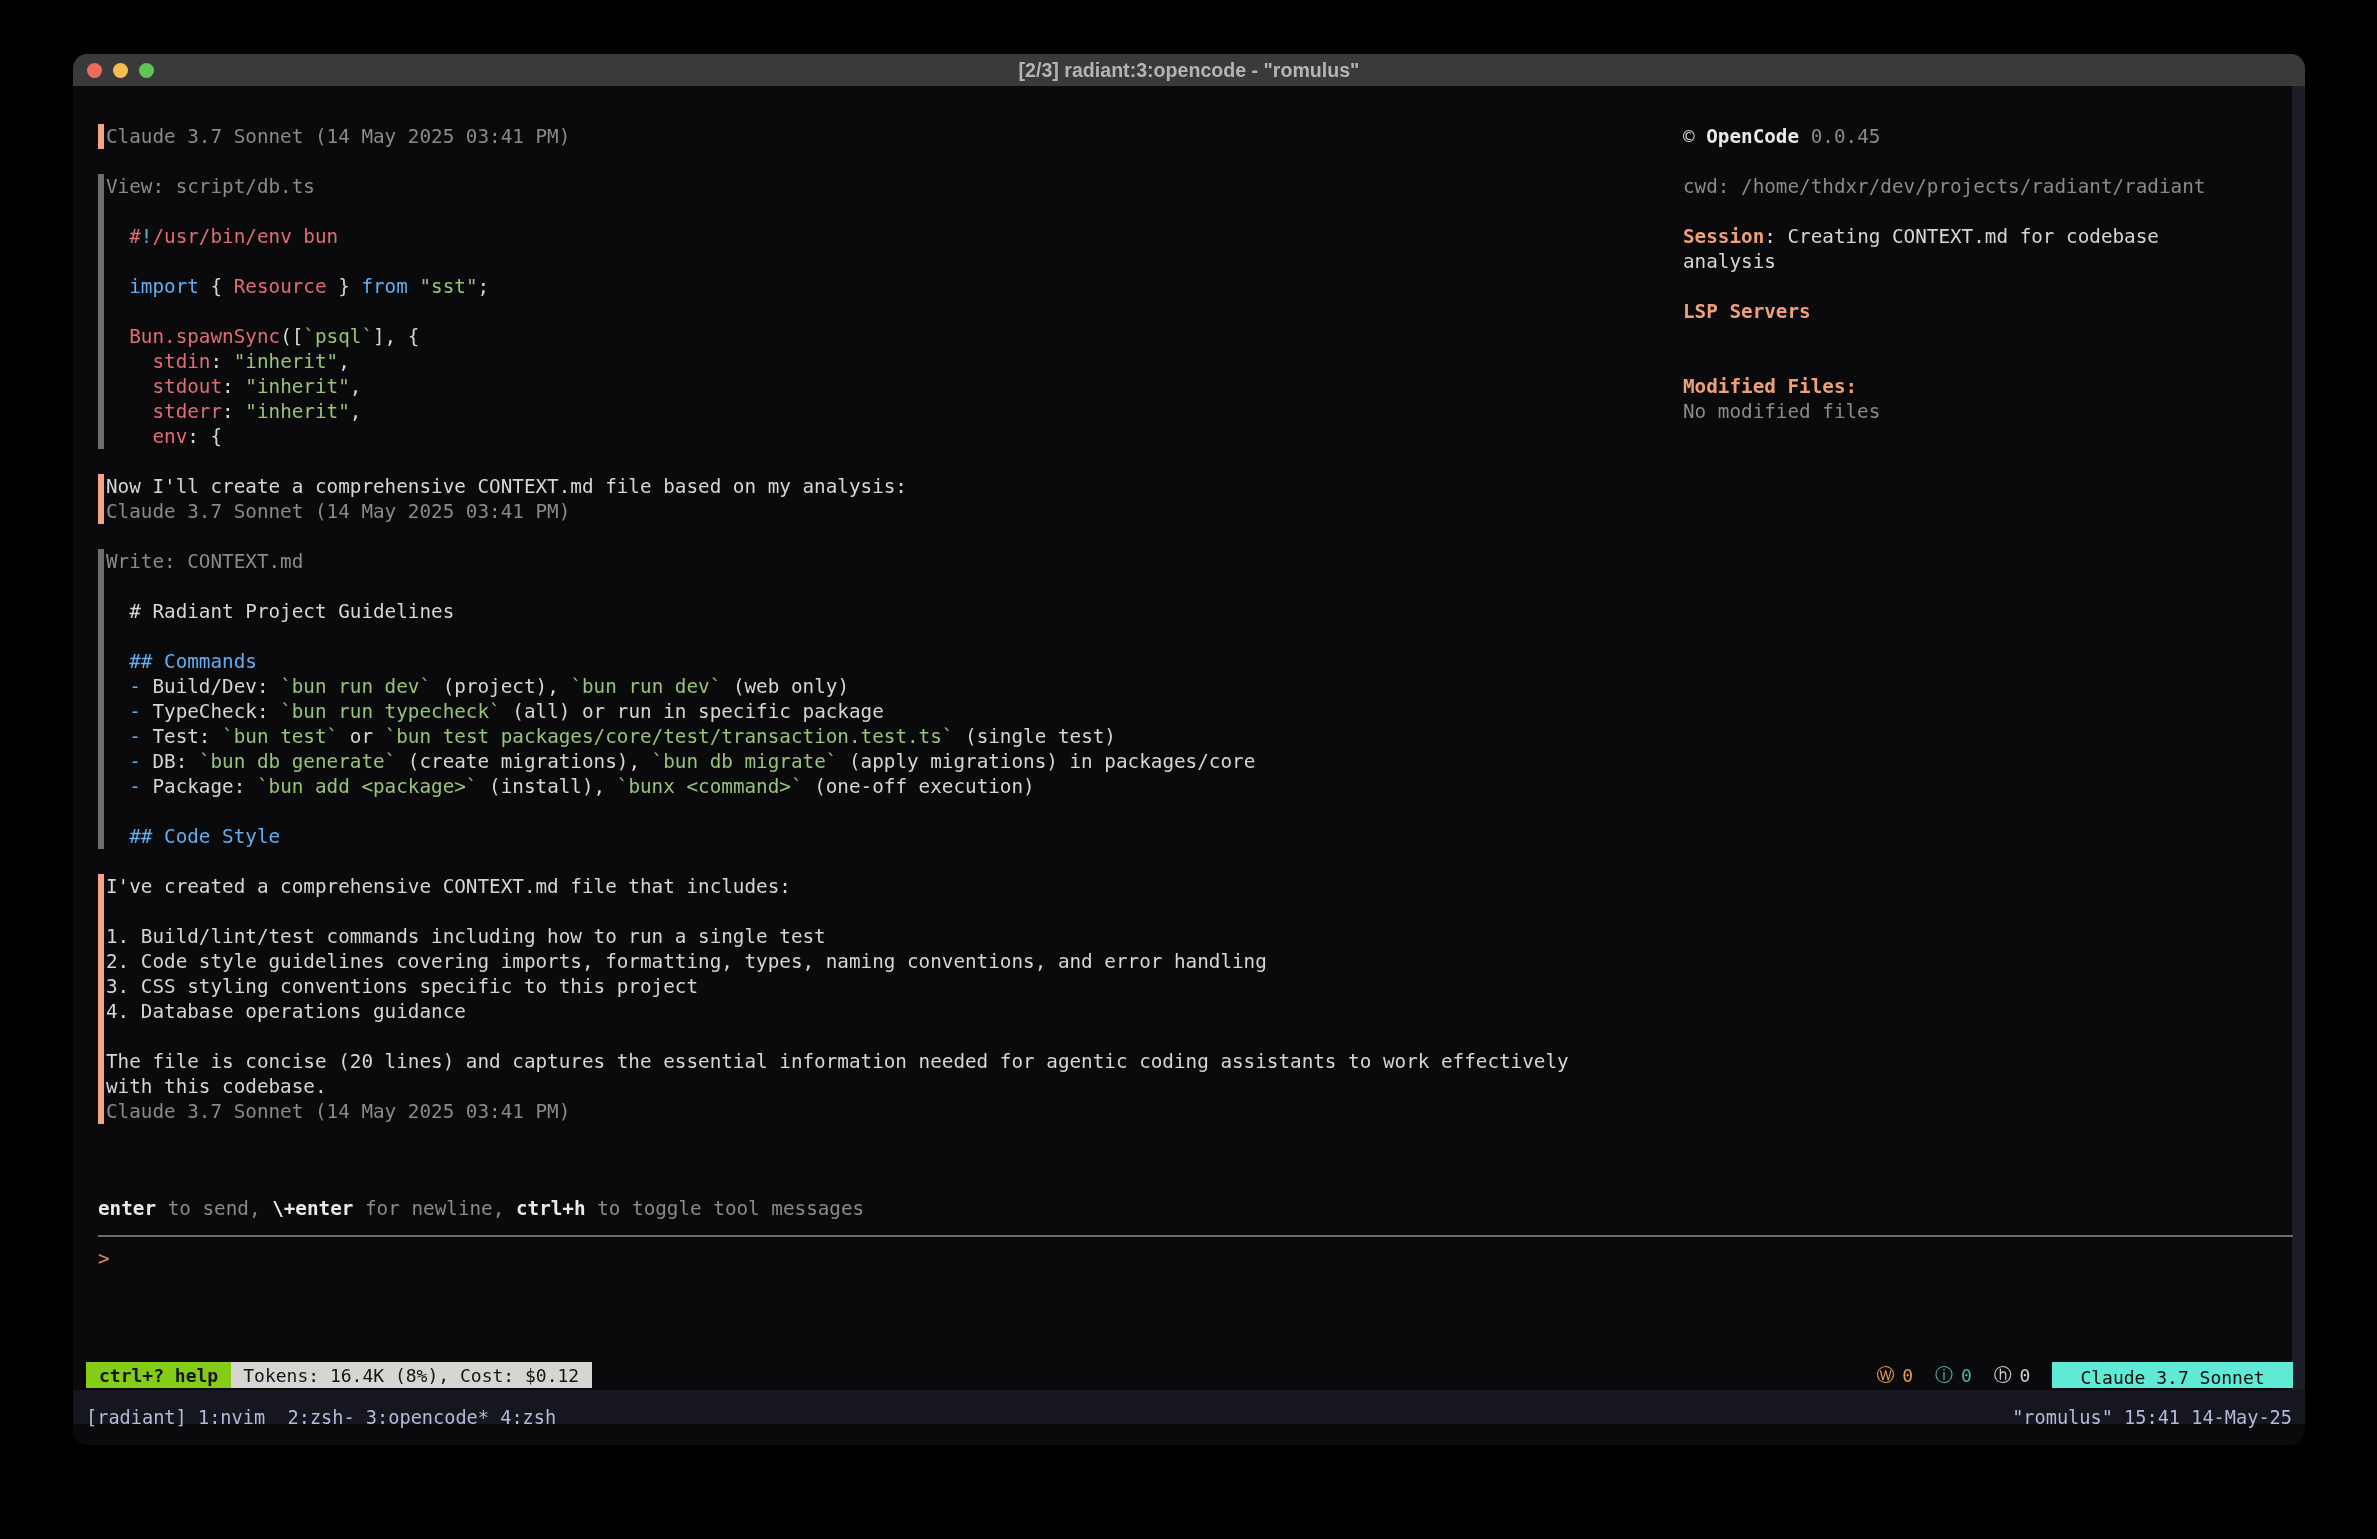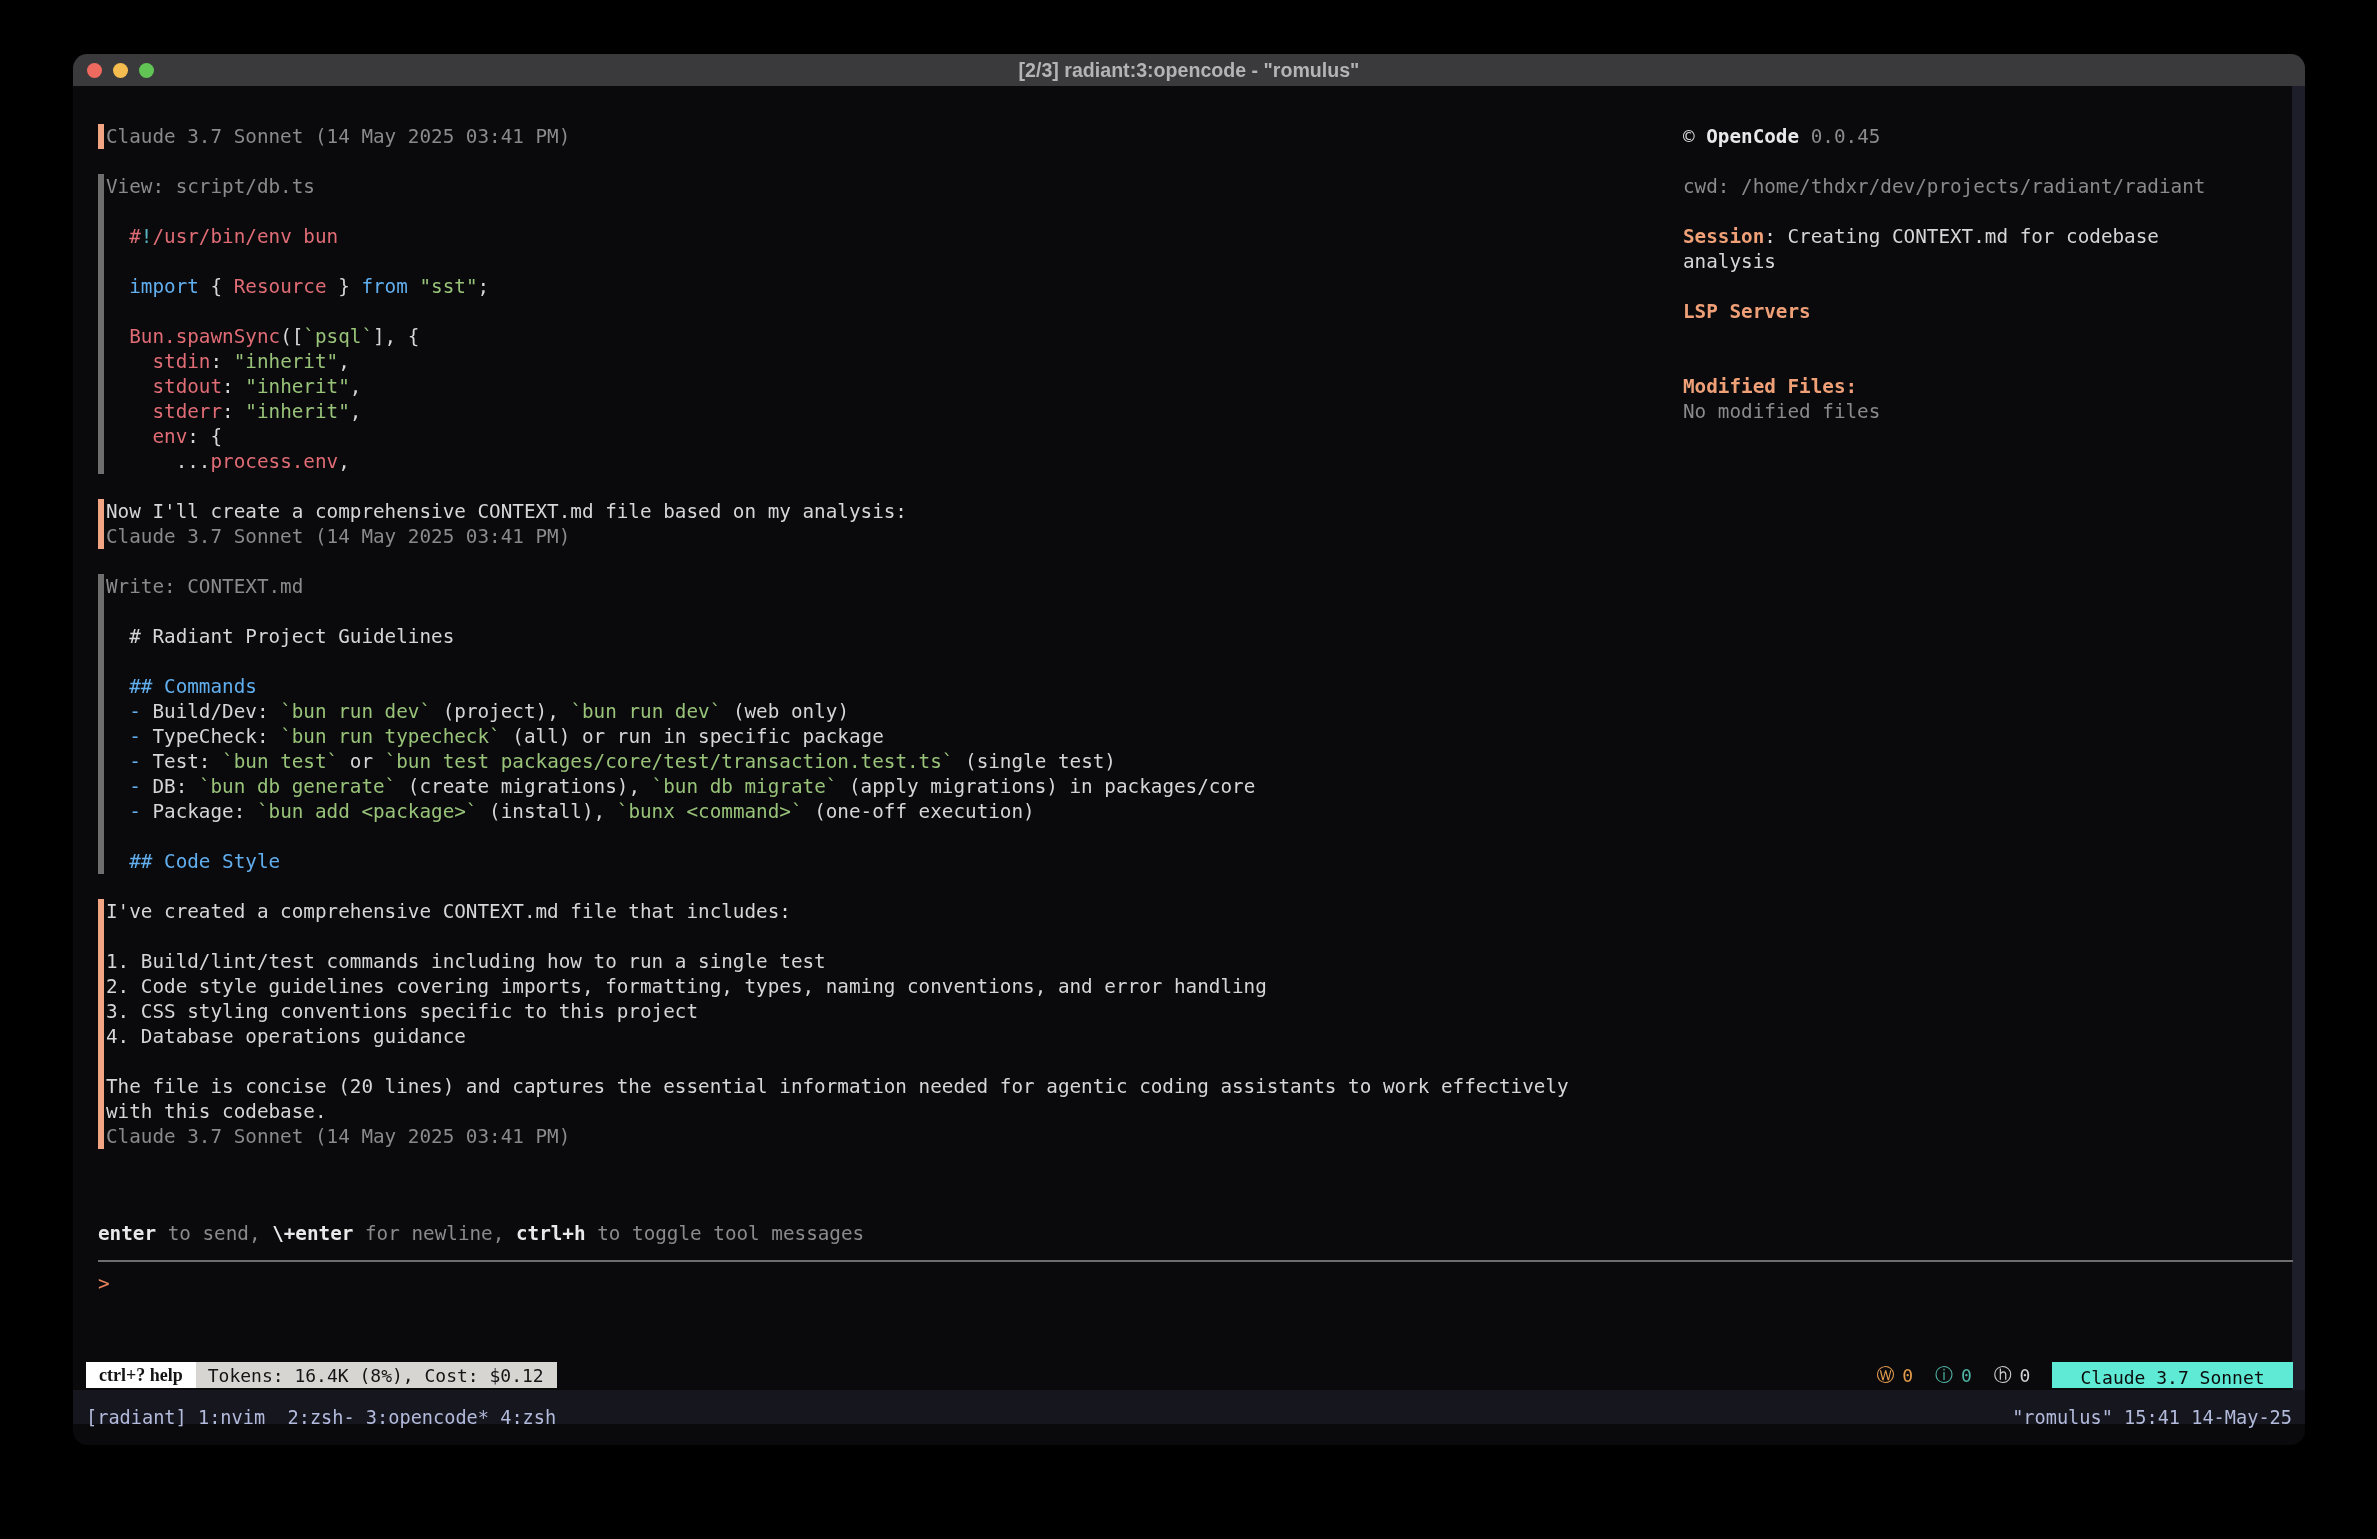--- a/index.html
+++ b/index.html
@@ -38,21 +38,21 @@
   .divider{margin-top:13.7px;height:2px;background:#6e6e6e;width:100%;}
   .promptline{margin-top:9px;height:25px;line-height:25px;font-size:19.3px;color:#e8835c;white-space:pre;}
 
   .sidebar{position:absolute;left:1610px;top:32px;width:607px;padding-top:38px;}
 
   .statusbar{
     position:absolute;left:13px;right:12.4px;top:1308px;height:26px;
     display:flex;align-items:stretch;font-size:18px;
   }
   .seg{display:flex;align-items:center;padding:0 13px;white-space:pre;}
-  .seg.help{background:#ffffff;color:#141414;font-weight:bold;font-family:Liberation Serif, serif;}
+  .seg.help{background:#84cc16;color:#141414;font-weight:bold;}
   .seg.tokens{background:#d6d5d2;color:#141414;padding-left:12px;}
   .sb-spacer{flex:1;}
   .diag{display:flex;align-items:center;gap:7.8px;margin-right:22px;white-space:pre;}
   .diag .ic{font-family:"DejaVu Sans",sans-serif;}
   .diag.warn{color:#e39b4d;}
   .diag.info{color:#4fb6a5;}
   .diag.hintd{color:#d0d0d0;}
   .badge{display:flex;align-items:flex-end;background:#5eead4;color:#0b0b0b;padding:0 28px;white-space:pre;}
 
   .tmuxbar{
@@ -86,21 +86,20 @@
         <div class="tl"></div>
         <div class="tl"><span class="c-fg">  </span><span class="c-red">#</span><span class="c-cyan">!</span><span class="c-red">/usr/bin/env bun</span></div>
         <div class="tl"></div>
         <div class="tl"><span class="c-fg">  </span><span class="c-blue">import</span><span class="c-fg"> { </span><span class="c-red">Resource</span><span class="c-fg"> } </span><span class="c-blue">from</span><span class="c-fg"> </span><span class="c-green">"sst"</span><span class="c-fg">;</span></div>
         <div class="tl"></div>
         <div class="tl"><span class="c-fg">  </span><span class="c-red">Bun.spawnSync</span><span class="c-fg">([</span><span class="c-green">`psql`</span><span class="c-fg">], {</span></div>
         <div class="tl"><span class="c-fg">    </span><span class="c-red">stdin</span><span class="c-fg">: </span><span class="c-green">"inherit"</span><span class="c-fg">,</span></div>
         <div class="tl"><span class="c-fg">    </span><span class="c-red">stdout</span><span class="c-fg">: </span><span class="c-green">"inherit"</span><span class="c-fg">,</span></div>
         <div class="tl"><span class="c-fg">    </span><span class="c-red">stderr</span><span class="c-fg">: </span><span class="c-green">"inherit"</span><span class="c-fg">,</span></div>
         <div class="tl"><span class="c-fg">    </span><span class="c-red">env</span><span class="c-fg">: {</span></div>
-        <div class="tl"><span class="c-fg">      ...</span><span class="c-red">process.env</span><span class="c-fg">,</span></div>
       </div>
     <div class="msg orange">
         <div class="tl"><span class="c-fg">Now I'll create a comprehensive CONTEXT.md file based on my analysis:</span></div>
         <div class="tl"><span class="c-dim">Claude 3.7 Sonnet (14 May 2025 03:41 PM)</span></div>
       </div>
     <div class="msg">
         <div class="tl"><span class="c-dim">Write: CONTEXT.md</span></div>
         <div class="tl"></div>
         <div class="tl"><span class="c-fg">  # Radiant Project Guidelines</span></div>
         <div class="tl"></div>

